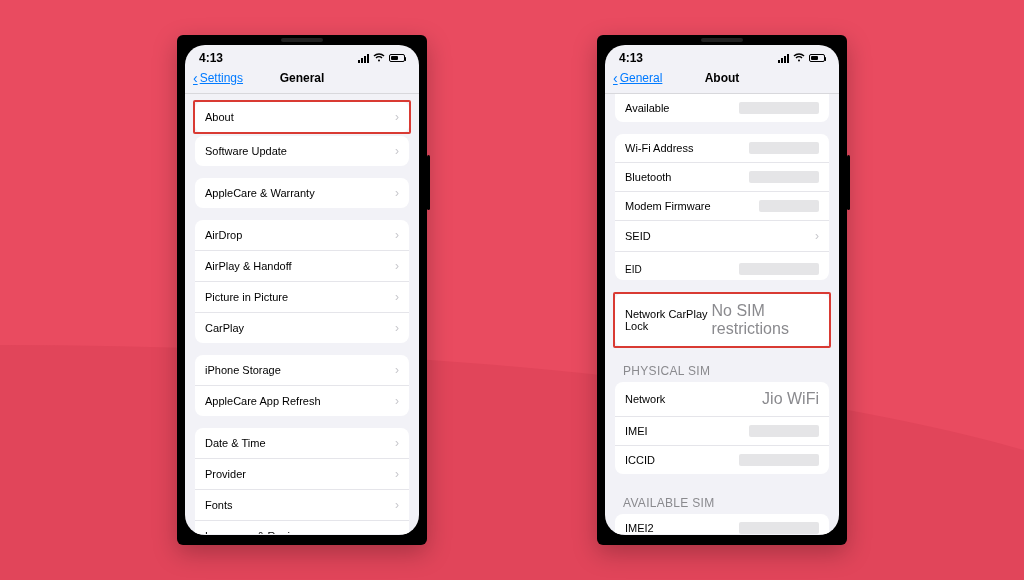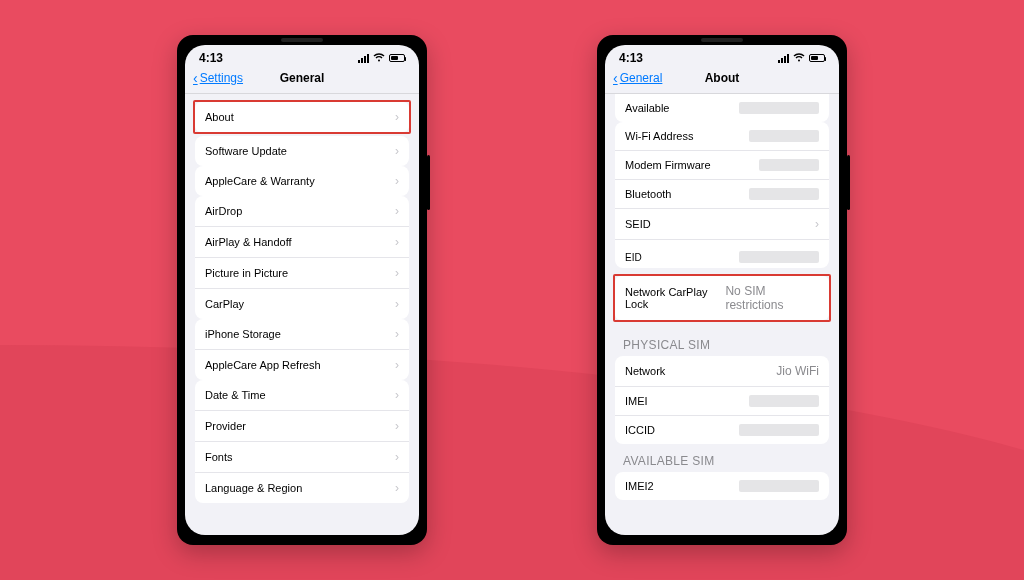--- a/index.html
+++ b/index.html
@@ -25,21 +25,21 @@
     inset: 0;
     display: flex;
     justify-content: center;
     align-items: center;
     gap: 170px;
   }
   .phone {
     width: 250px;
     height: 510px;
     background: #000;
-    border-radius: 16px;
+    border-radius: 6px;
     padding: 10px 8px;
     position: relative;
     box-shadow: 0 8px 24px rgba(0,0,0,0.25);
   }
   .phone::before {
     content: "";
     position: absolute;
     top: 3px;
     left: 50%;
     transform: translateX(-50%);
@@ -101,21 +101,21 @@
     color: #000;
   }
   .content {
     height: calc(100% - 50px);
     overflow: hidden;
     padding: 0 10px;
   }
   .group {
     background: #fff;
     border-radius: 8px;
-    margin: 0 0;
+    margin: 12px 0;
     overflow: hidden;
   }
   .group.tight-top { margin-top: 6px; }
   .group-header {
     font-size: 12px;
     color: #8a8a8e;
     text-transform: uppercase;
     padding: 10px 8px 4px;
     letter-spacing: 0.3px;
   }
@@ -123,21 +123,21 @@
     display: flex;
     justify-content: space-between;
     align-items: center;
     padding: 8px 10px;
     border-bottom: 0.5px solid #e5e5ea;
     font-size: 11px;
     min-height: 28px;
   }
   .row:last-child { border-bottom: none; }
   .row-label { color: #000; }
-  .row-value { color: #8a8a8e; font-size: 12px; }
+  .row-value { color: #8a8a8e; font-size: 16px; }
   .chevron {
     color: #c7c7cc;
     font-size: 12px;
     margin-left: 6px;
   }
   .redacted {
     background: #e5e5e7;
     height: 12px;
     border-radius: 2px;
     display: inline-block;
@@ -311,26 +311,26 @@
             <span class="redacted w80"></span>
           </div>
         </div>
 
         <div class="group">
           <div class="row">
             <span class="row-label">Wi-Fi Address</span>
             <span class="redacted w70"></span>
           </div>
           <div class="row">
+            <span class="row-label">Bluetooth</span>
+            <span class="redacted w70"></span>
+          </div>
+          <div class="row">
             <span class="row-label">Modem Firmware</span>
             <span class="redacted w60"></span>
-          </div>
-          <div class="row">
-            <span class="row-label">Bluetooth</span>
-            <span class="redacted w70"></span>
           </div>
           <div class="row">
             <span class="row-label">SEID</span>
             <span class="chevron">›</span>
           </div>
           <div class="row" style="padding-bottom:2px;">
             <span class="row-label" style="font-size:10px;">EID</span>
             <span class="redacted w80"></span>
           </div>
         </div>

